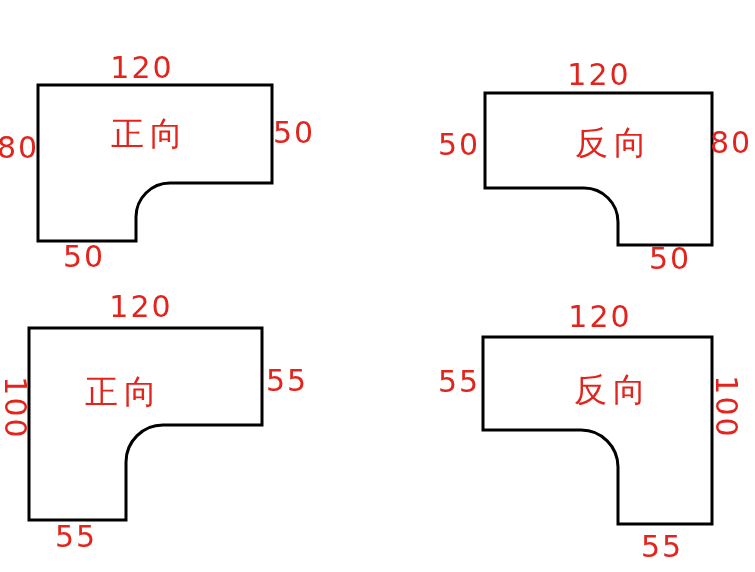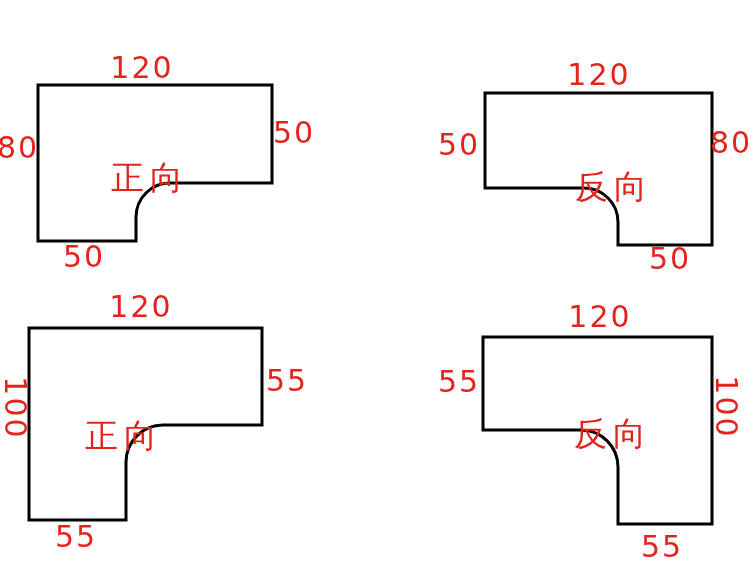--- a/index.html
+++ b/index.html
@@ -33,21 +33,20 @@
     transform: translate(-50%, -50%) rotate(90deg);
   }
   .cjk {
     position: absolute;
     transform: translate(-50%, -50%);
     color: var(--dimension-text, #e2241d);
     font-size: 33px;
     letter-spacing: 6px;
     line-height: 1;
     white-space: nowrap;
-    margin-top: 44px;
   }
 </style>
 </head>
 <body>
 
 <div id="canvas">
 
   <div class="group">
     <svg class="shape-svg" style="left:30px; top:78px;" width="250" height="172" viewBox="0 0 250 172">
       <path d="M8,7 H242 V105 H140 A34,34 0 0 0 106,139 V163 H8 Z"></path>

